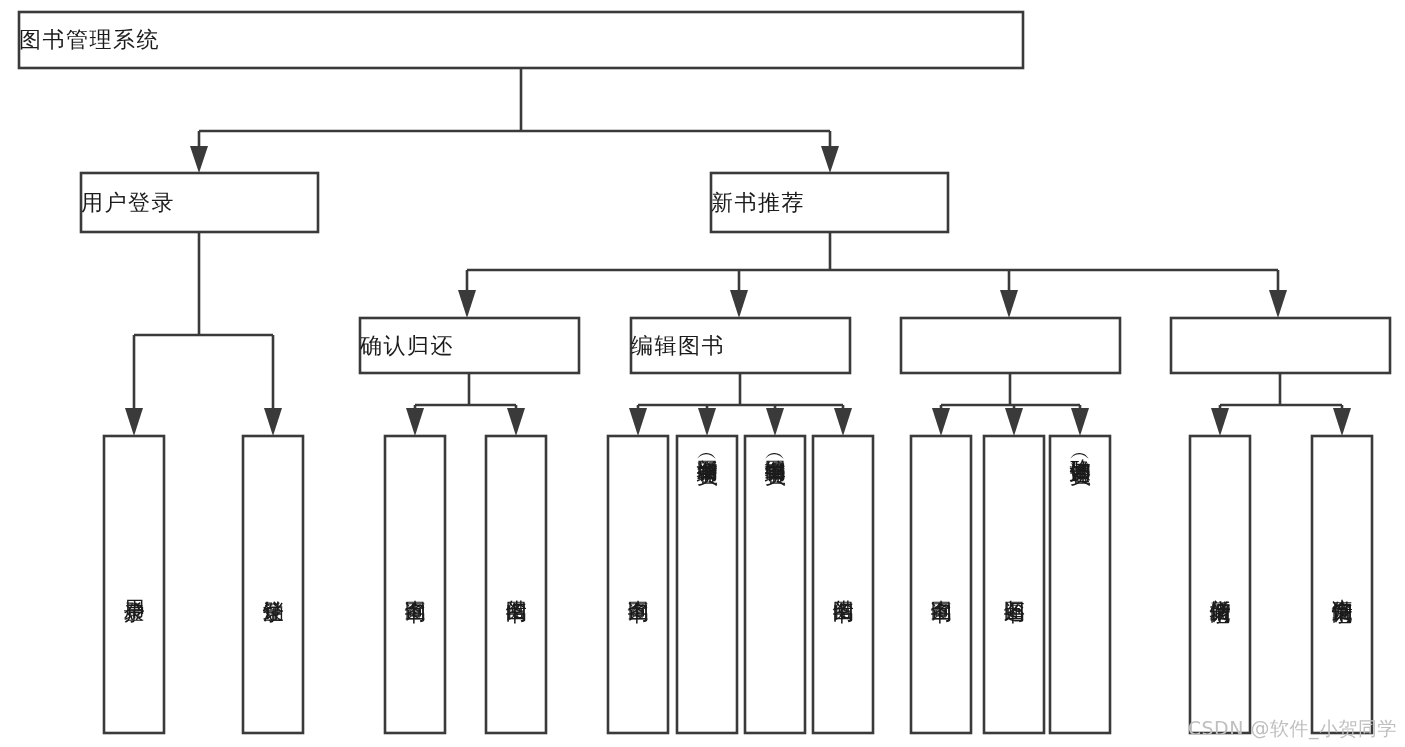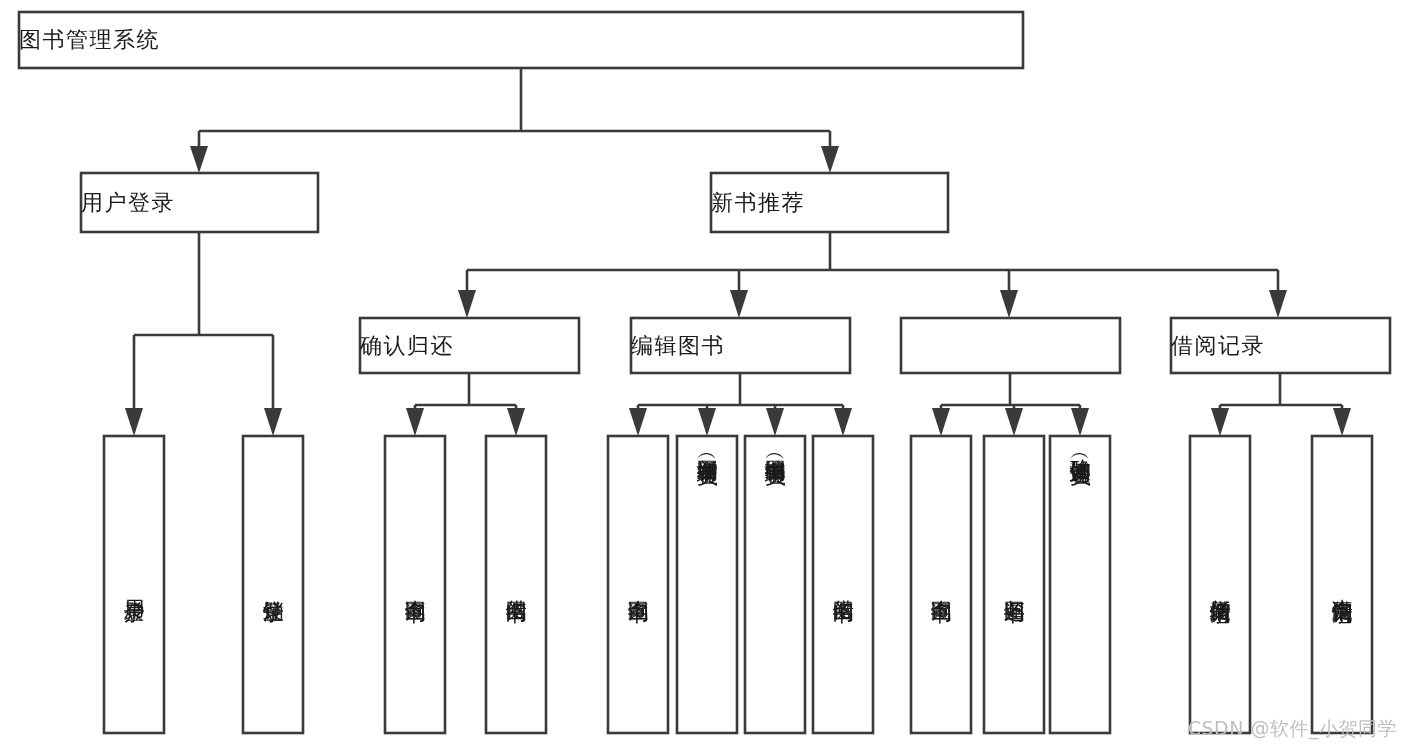--- a/index.html
+++ b/index.html
@@ -189,23 +189,20 @@
   <div class="hlabel-holder" style="left:711px; top:173px; width:237px; height:59px;">
     <span class="hlabel-text">新书推荐</span>
   </div>
 
   <div class="hlabel-holder" style="left:360px; top:318px; width:219px; height:55px;">
     <span class="hlabel-text">确认归还</span>
   </div>
   <div class="hlabel-holder" style="left:631px; top:318px; width:219px; height:55px;">
     <span class="hlabel-text">编辑图书</span>
   </div>
-  <div class="hlabel-holder" style="left:1171px; top:318px; width:219px; height:55px;">
-    <span class="hlabel-text">借阅记录</span>
-  </div>
 
   <div class="vlabel-holder" style="left:104px; top:436px; width:60px; height:297px;">
     <span class="vlabel-text">用户登录</span>
   </div>
   <div class="vlabel-holder" style="left:243px; top:436px; width:60px; height:297px;">
     <span class="vlabel-text">注销登录</span>
   </div>
   <div class="vlabel-holder" style="left:385px; top:436px; width:60px; height:297px;">
     <span class="vlabel-text">查询图书</span>
   </div>

